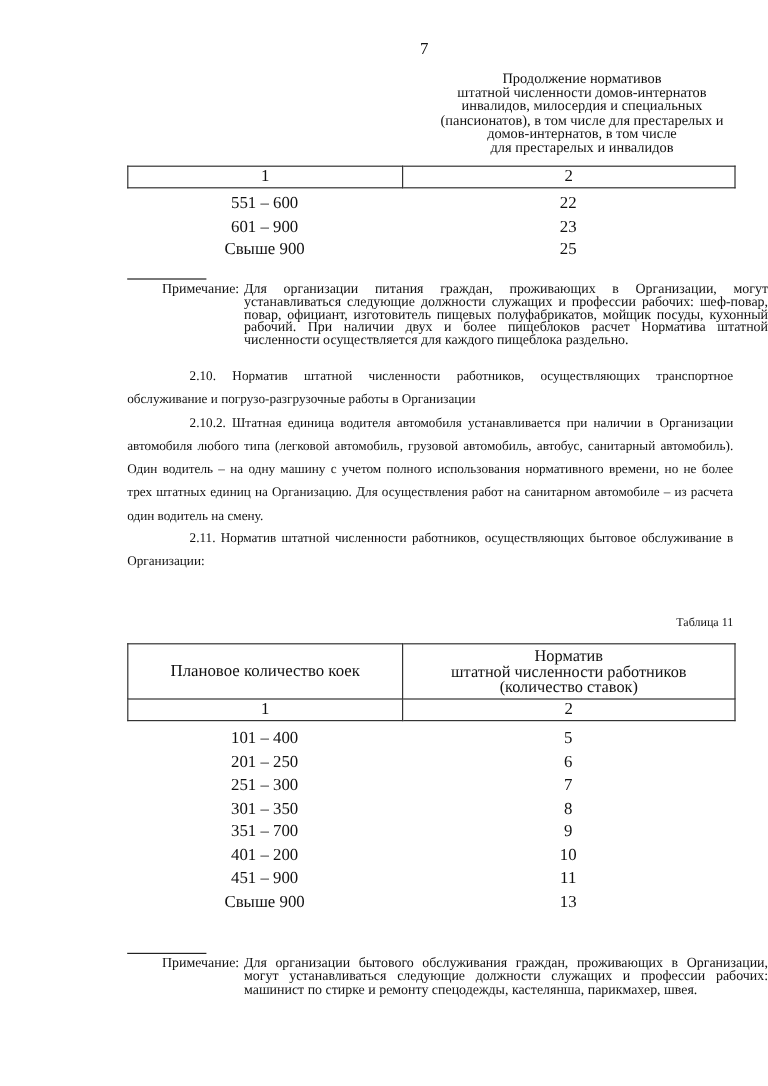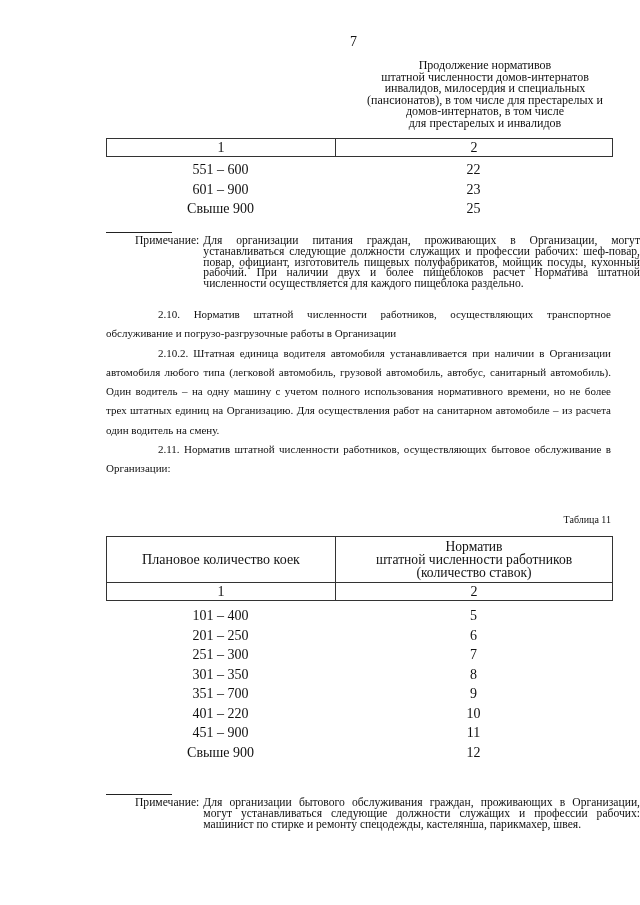--- a/index.html
+++ b/index.html
@@ -148,30 +148,30 @@
       </tr>
   <tr>
         <td>301 – 350</td>
         <td>8</td>
       </tr>
   <tr>
         <td>351 – 700</td>
         <td>9</td>
       </tr>
   <tr>
-        <td>401 – 220</td>
+        <td>401 – 200</td>
         <td>10</td>
       </tr>
   <tr>
         <td>451 – 900</td>
         <td>11</td>
       </tr>
   <tr>
         <td>Свыше 900</td>
-        <td>12</td>
+        <td>13</td>
       </tr>
 </tbody>
   </table>
 
 <div class="abs note-rule" style="left:106px; top:794px;"></div>
 <div class="abs note" style="top:798px;">
   <span class="label">Примечание:</span>
   <span class="text">Для организации бытового обслуживания граждан, проживающих в Органи­зации, могут устанавливаться следующие должности служащих и профессии рабочих: машинист по стирке и ремонту спецодежды, кастелянша, парикма­хер, швея.</span>
 </div>
 

